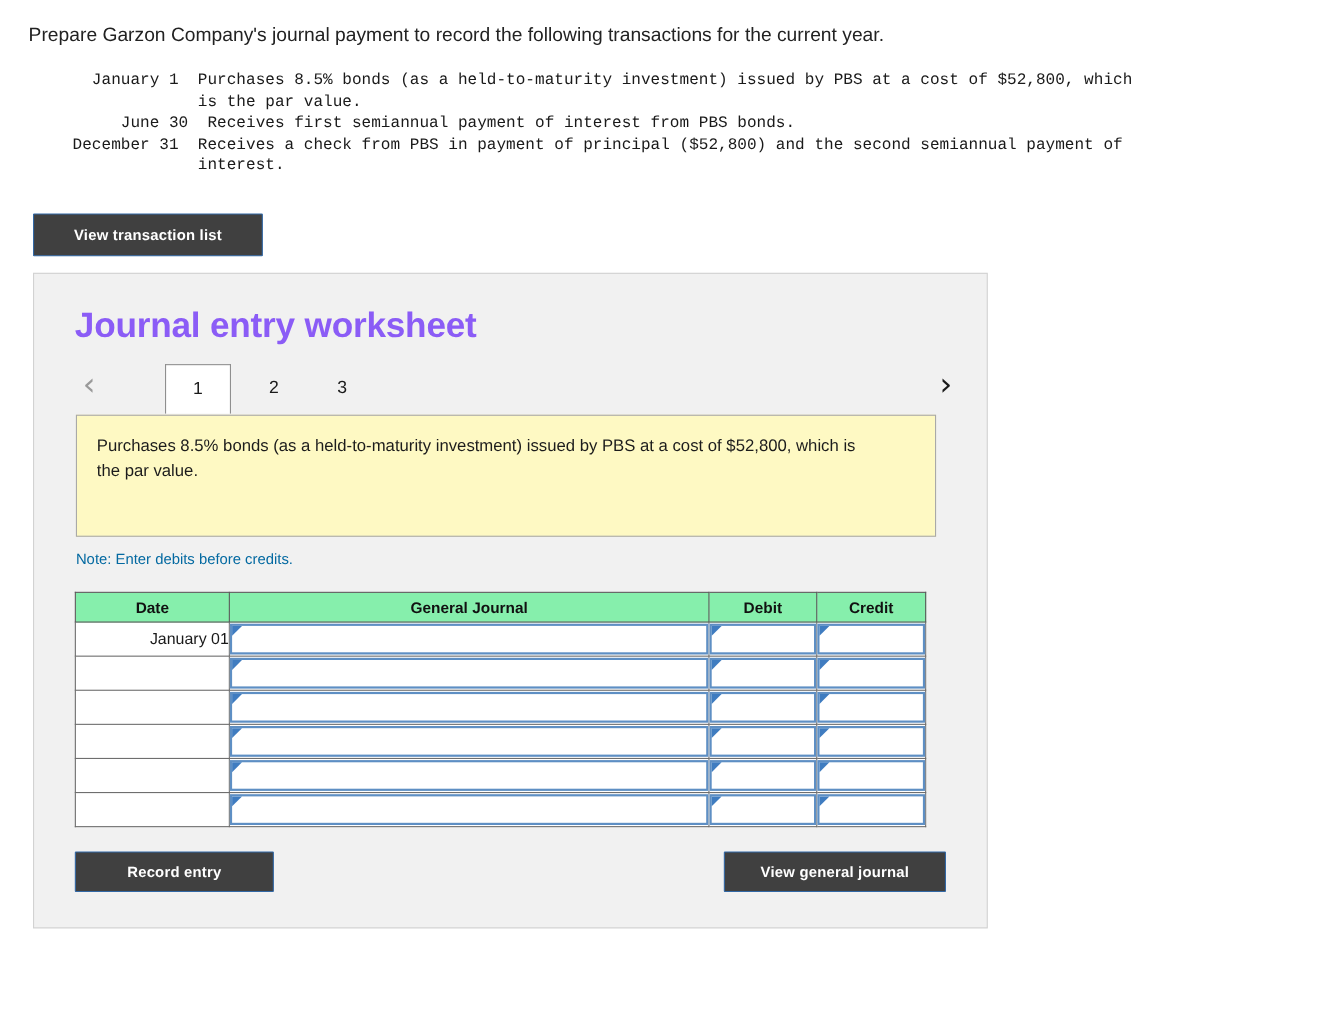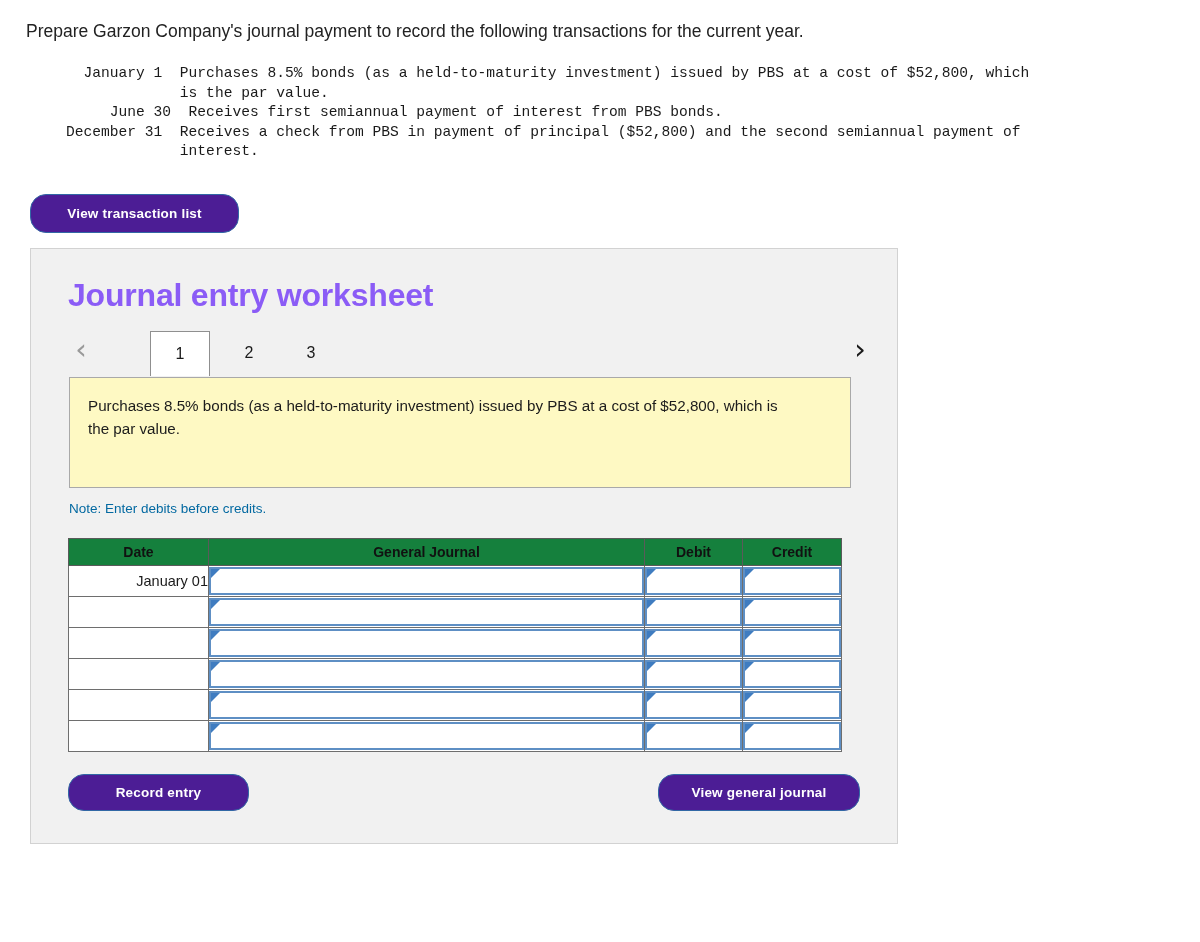--- a/index.html
+++ b/index.html
@@ -38,26 +38,26 @@
     color: #1a1a1a;
     white-space: pre;
     margin-left: 40px;
   }
 
   
   .btn {
     display: inline-flex;
     align-items: center;
     justify-content: center;
-    background: #4c1d95;
+    background: #404040;
     color: #ffffff;
     font-size: 13.5px;
     font-weight: bold;
     border: 1px solid #3268a5;
-    border-radius: 16px;
+    border-radius: 1px;
     box-sizing: border-box;
     cursor: pointer;
     user-select: none;
     letter-spacing: 0.2px;
   }
 
   .btn-view-txn {
     position: absolute;
     left: 30px;
     top: 194px;
@@ -166,21 +166,21 @@
   
   .jtable {
     position: absolute;
     left: 37px;
     top: 289px;
     width: 773px;
     border-collapse: collapse;
     table-layout: fixed;
   }
   .jtable th {
-    background: #15803d;
+    background: #86efac;
     border: 1px solid #5a5a5a;
     height: 26px;
     font-size: 14px;
     font-weight: bold;
     color: #111111;
     text-align: center;
     padding: 0;
   }
   .jtable td {
     border: 1px solid #6e6e6e;

